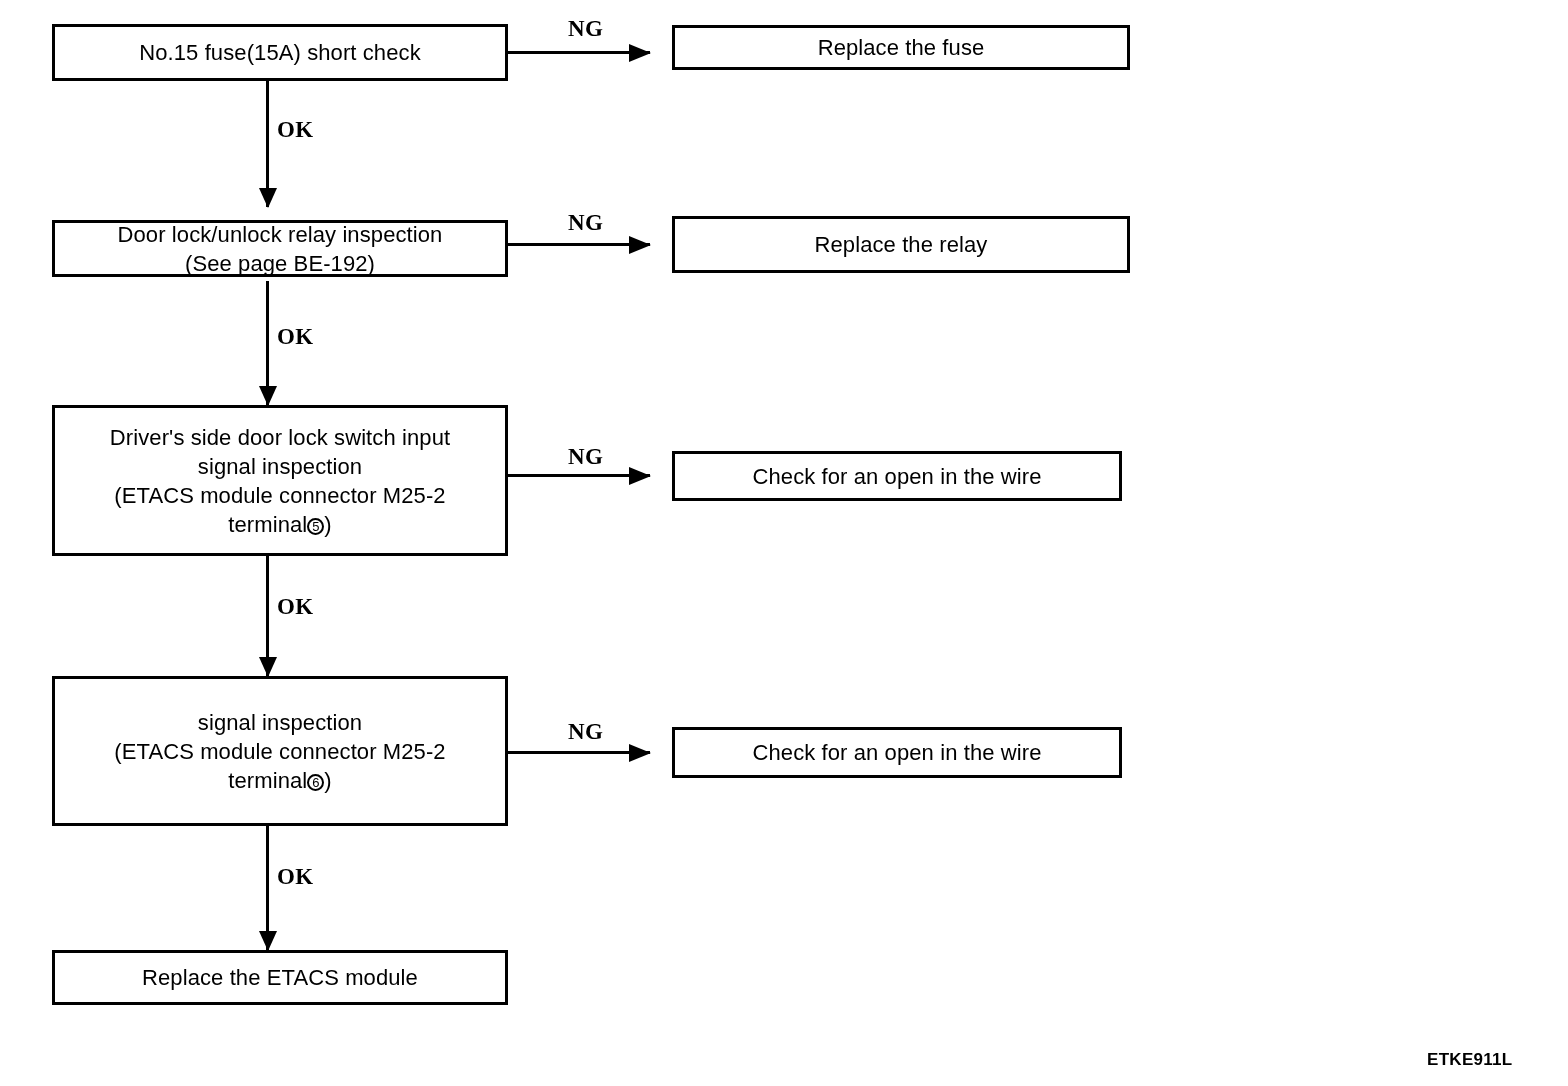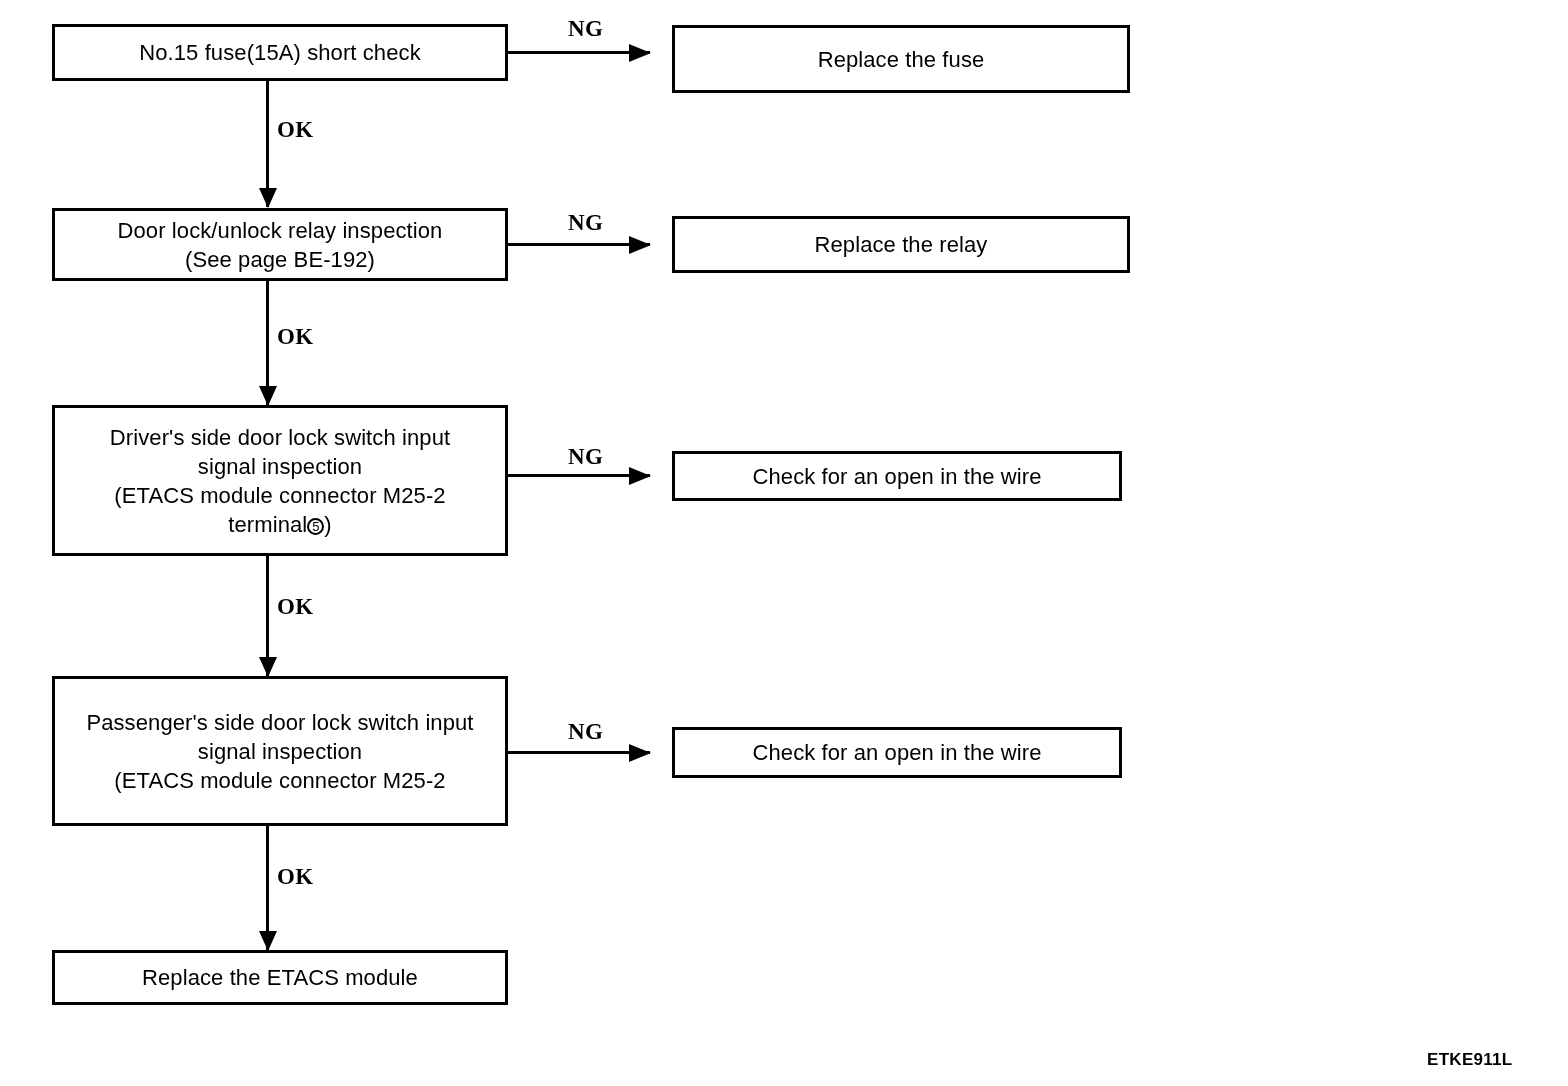--- a/index.html
+++ b/index.html
@@ -105,33 +105,33 @@
 <body>
 
 <div id="page">
 
   <div class="node" style="left:52px; top:24px; width:456px; height:57px;">
     <div class="lines">
       <span class="ln">No.15 fuse(15A) short check</span>
     </div>
   </div>
 
-  <div class="node" style="left:672px; top:25px; width:458px; height:68px;">
+  <div class="node" style="left:672px; top:25px; width:458px; height:45px;">
     <div class="lines">
       <span class="ln">Replace the fuse</span>
     </div>
   </div>
 
   <div class="hconn" style="left:508px; top:51px; width:142px;"></div>
   <div class="edge-label" style="left:568px; top:16px;">NG</div>
 
   <div class="vconn" style="left:266px; top:81px; height:126px;"></div>
   <div class="edge-label" style="left:277px; top:117px;">OK</div>
 
-  <div class="node" style="left:52px; top:208px; width:456px; height:73px;">
+  <div class="node" style="left:52px; top:220px; width:456px; height:57px;">
     <div class="lines">
       <span class="ln">Door lock/unlock relay inspection</span>
       <span class="ln">(See page BE-192)</span>
     </div>
   </div>
 
   <div class="node" style="left:672px; top:216px; width:458px; height:57px;">
     <div class="lines">
       <span class="ln">Replace the relay</span>
     </div>
@@ -159,23 +159,23 @@
   </div>
 
   <div class="hconn" style="left:508px; top:474px; width:142px;"></div>
   <div class="edge-label" style="left:568px; top:444px;">NG</div>
 
   <div class="vconn" style="left:266px; top:556px; height:120px;"></div>
   <div class="edge-label" style="left:277px; top:594px;">OK</div>
 
   <div class="node" style="left:52px; top:676px; width:456px; height:150px;">
     <div class="lines">
-      <span class="ln">Passenger's side door lock switch input</span>
       <span class="ln">signal inspection</span>
       <span class="ln">(ETACS module connector M25-2</span>
+      <span class="ln"><span>terminal</span><span class="circ">6</span><span>)</span></span>
     </div>
   </div>
 
   <div class="node" style="left:672px; top:727px; width:450px; height:51px;">
     <div class="lines">
       <span class="ln">Check for an open in the wire</span>
     </div>
   </div>
 
   <div class="hconn" style="left:508px; top:751px; width:142px;"></div>

